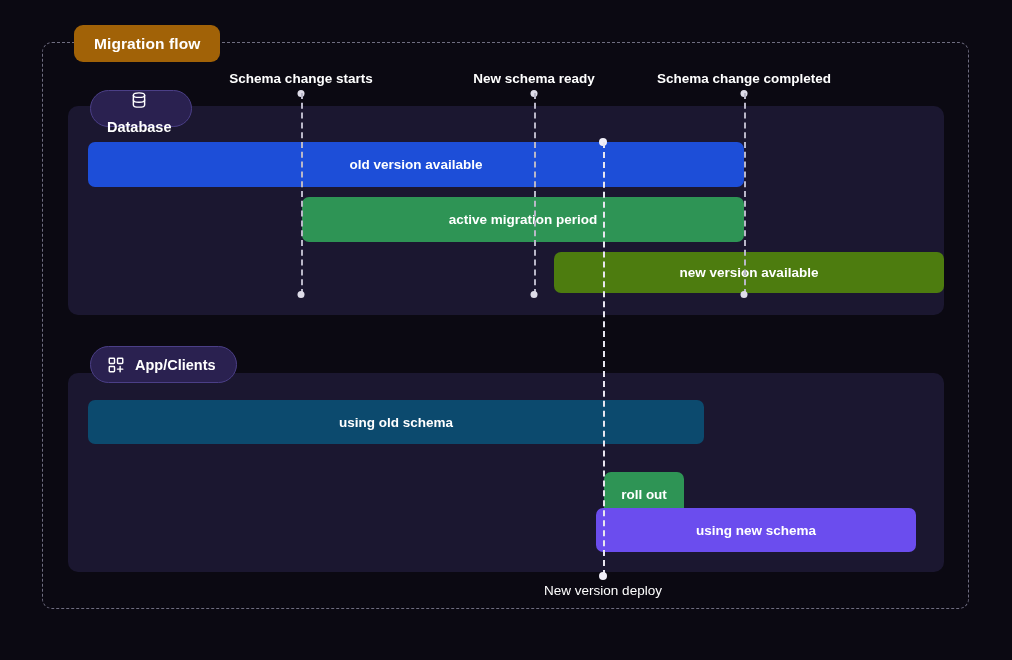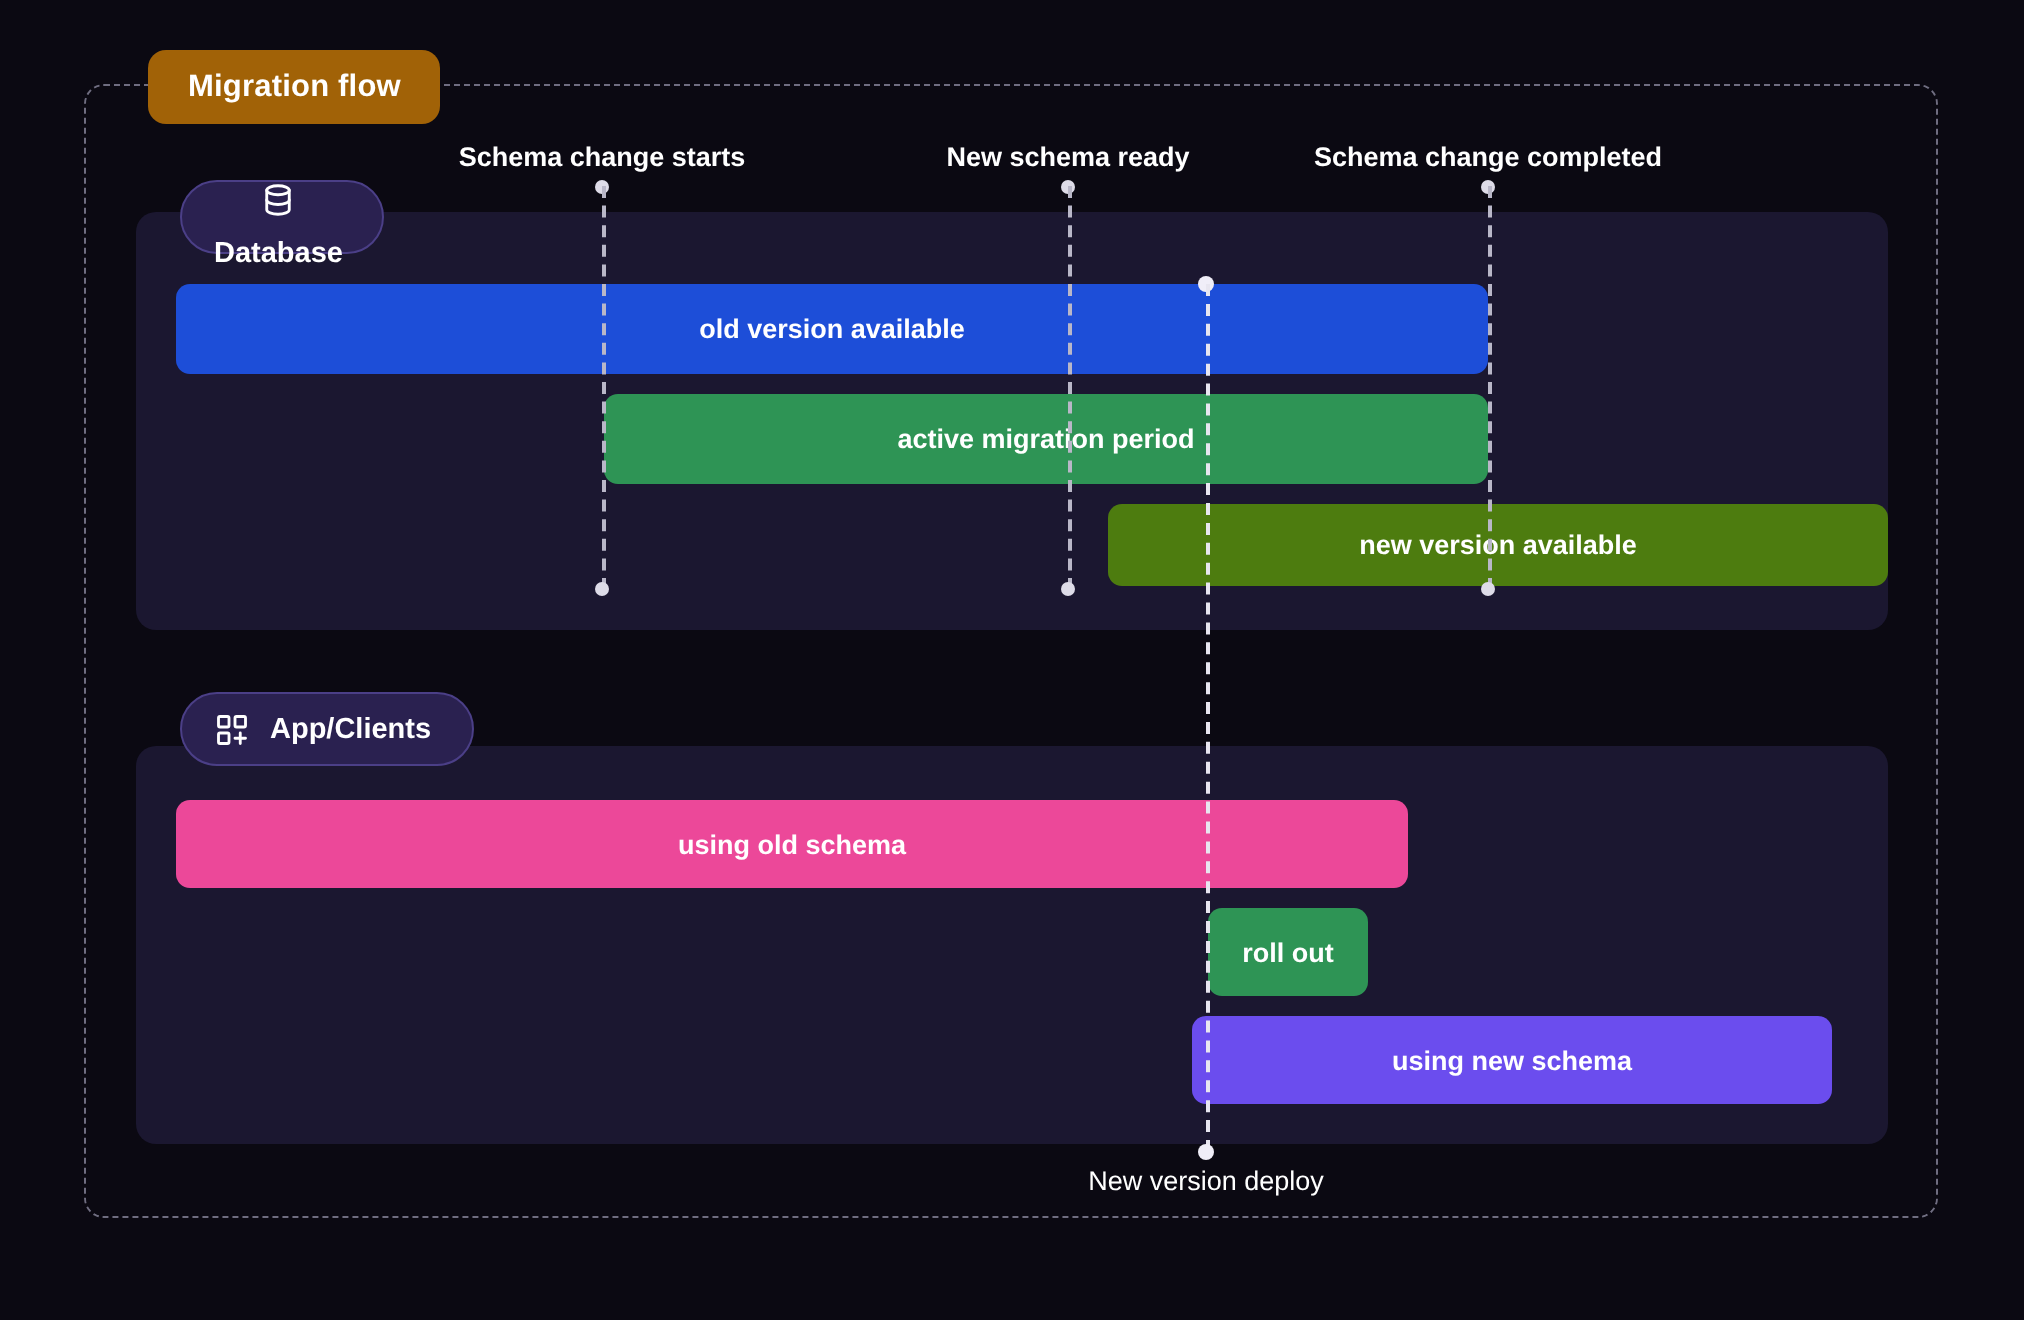--- a/index.html
+++ b/index.html
@@ -163,22 +163,22 @@
     font-size: 13.5px;
     font-weight: bold;
     z-index: 3;
     overflow: hidden;
   }
   .bar-label { position: relative; }
 
   #bar-old-version     { left: 88px;  top: 142px; width: 656px; height: 45px; background: #1d4ed8; }
   #bar-active-migration{ left: 302px; top: 197px; width: 442px; height: 45px; background: #2e9455; }
   #bar-new-version     { left: 534px; top: 252px; width: 390px; height: 41px; background: #4d7c0f; margin-left: 20px; }
-  #bar-using-old       { left: 88px;  top: 400px; width: 616px; height: 44px; background: #ec4899; }
-  #bar-roll-out        { left: 604px; top: 454px; width: 80px; height: 44px; background: #2e9455; }
+  #bar-using-old       { left: 88px;  top: 400px; width: 616px; height: 44px; background: #0c4a6e; }
+  #bar-roll-out        { left: 604px; top: 472px; width: 80px; height: 44px; background: #2e9455; }
   #bar-using-new       { left: 596px; top: 508px; width: 320px; height: 44px; background: #6b4dee; }
 </style>
 </head>
 <body>
 
 <div id="diagram-frame"></div>
 
 <div id="flow-title-badge">
   <span>Migration flow</span>
 </div>

